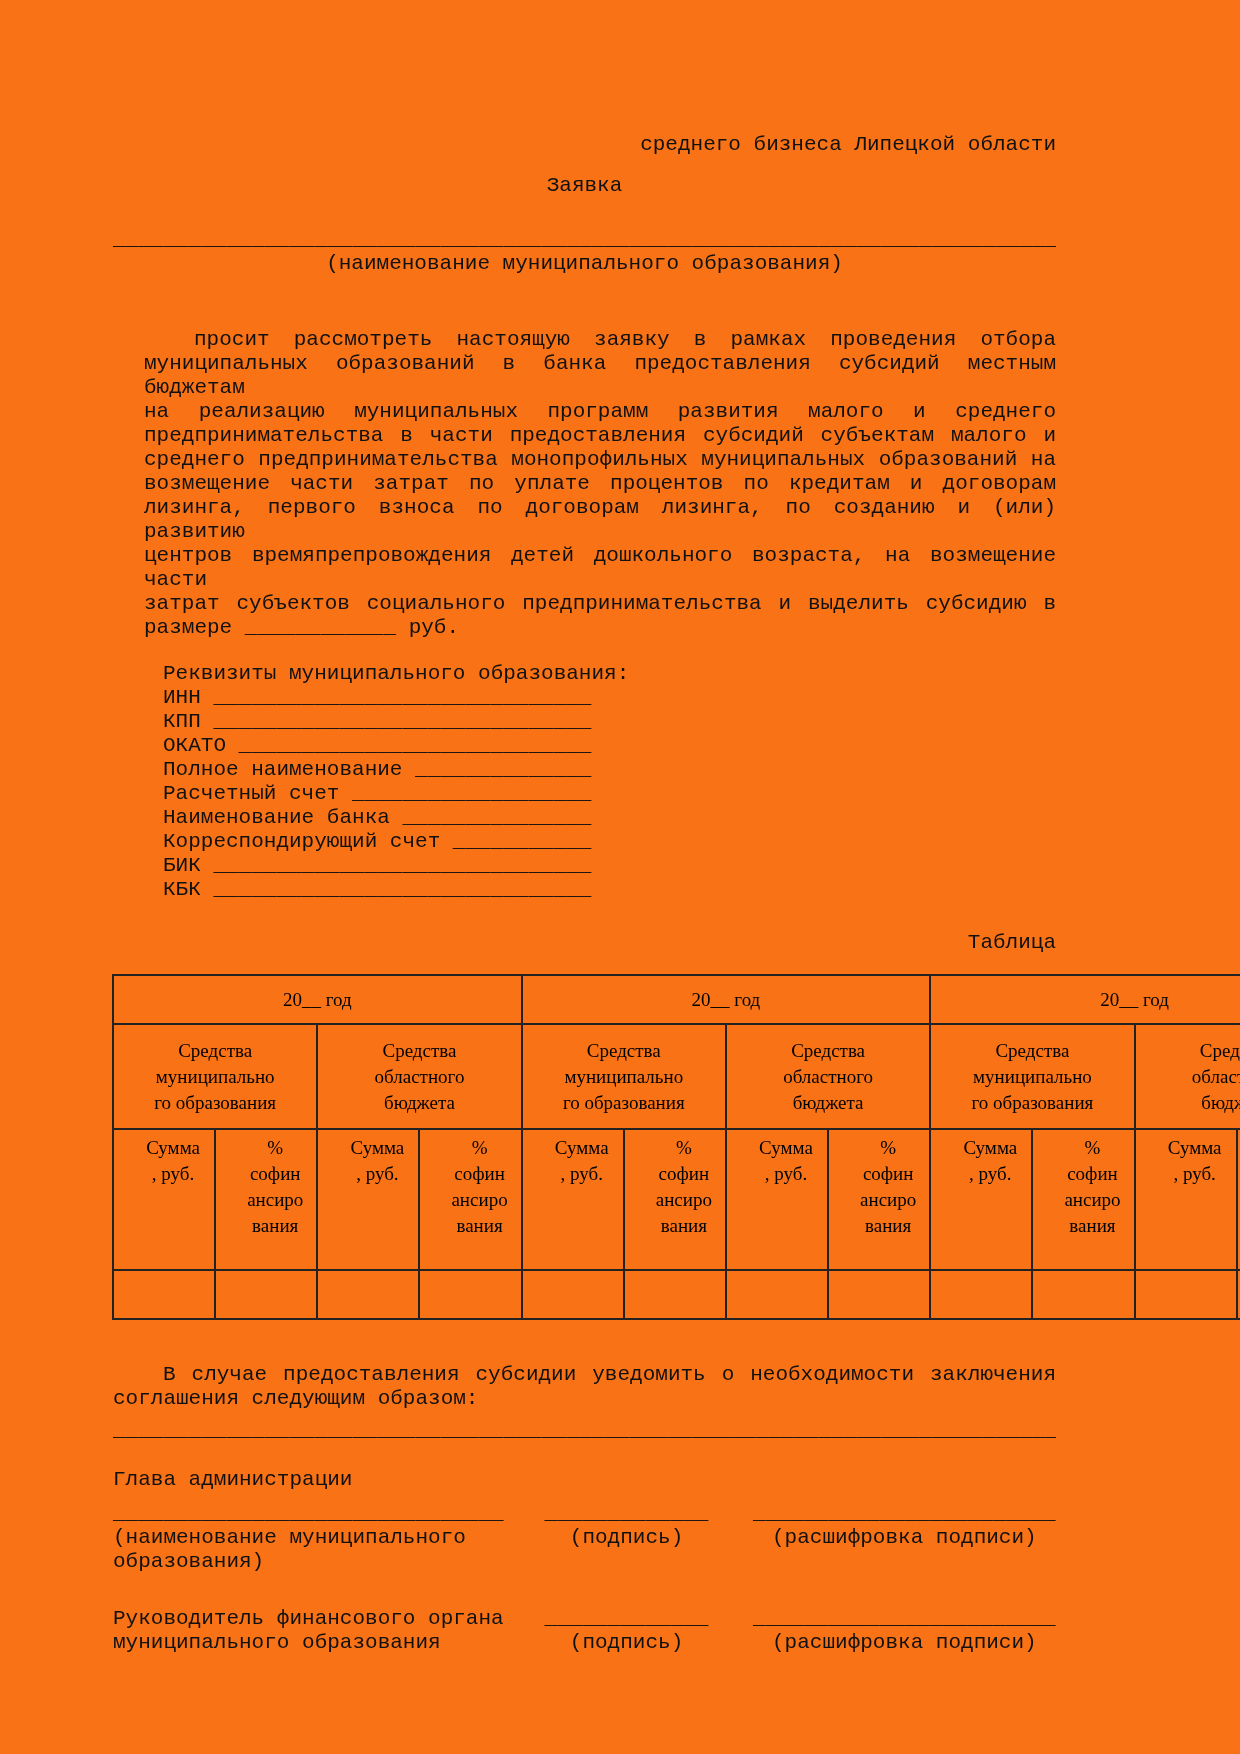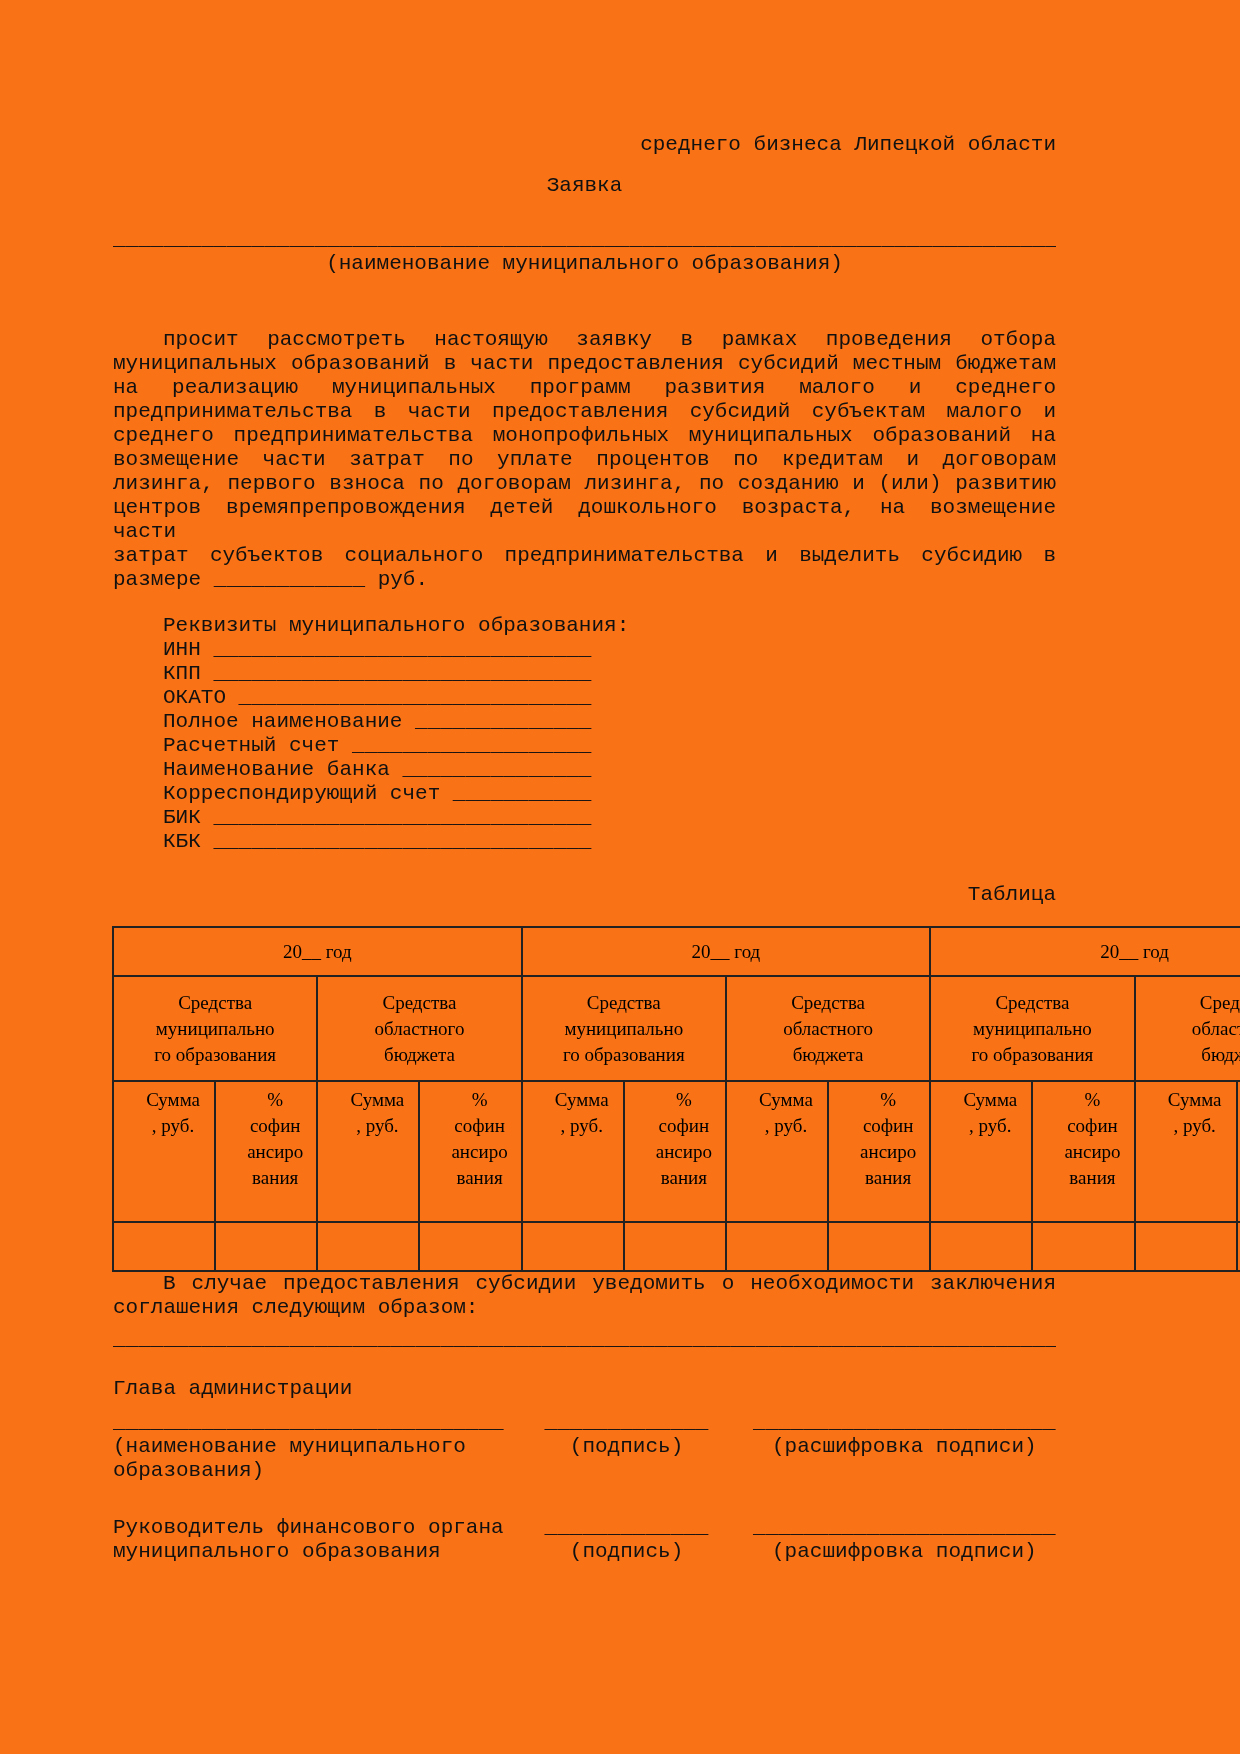--- a/index.html
+++ b/index.html
@@ -15,21 +15,21 @@
     padding:133px 184px 0 113px;
     overflow:hidden;
   }
   .right   { text-align:right; }
   .center  { text-align:center; }
   .jline   { text-align:justify; text-align-last:justify; }
   .indent  { padding-left:50px; }
 
   .doc-title   { margin-top:17px; }
   .name-line   { margin-top:30px; white-space:pre; overflow:hidden; }
-  .p1          { margin-top:52px; }
+  .p1          { margin-top:52px;margin-left:31px; }
   .req-title   { margin-top:22px; padding-left:50px; }
   .req-item    { padding-left:50px; white-space:pre; }
   .tbl-caption { margin-top:29px; text-align:right; }
 
   table.subsidy {
     border-collapse:collapse; table-layout:fixed;
     width:1228px; margin-top:19px; margin-left:-1px;
     font-family:"Liberation Serif", serif;
     font-size:19px; line-height:26px;
     color:#000;
@@ -39,21 +39,21 @@
     border:2px solid #222;
     text-align:center; vertical-align:middle;
     white-space:pre-line; padding:1px 2px;
     overflow:hidden;
   }
   tr.r1 td { height:45px; }
   tr.r2 td { height:101px; }
   tr.r3 td { height:133px; vertical-align:top; padding-top:5px;padding-left:20px; }
   tr.r4 td { height:45px; }
 
-  .p2         { }
+  .p2         { margin-top:43px; }
   .agr-line   { margin-top:8px; white-space:pre; overflow:hidden; }
   .head-title { margin-top:25px; }
 
   .sig-block { display:flex; margin-top:10px; align-items:flex-start; }
   .fin-block { display:flex; margin-top:33px; align-items:flex-end; }
   .col-a { width:400px; }
   .col-a-left { width:400px; text-align:left; }
   .col-b { width:170px; margin-left:39px; text-align:center; }
   .col-c { width:310px; margin-left:43px; text-align:center; }
   .uline { white-space:pre; }
@@ -65,21 +65,21 @@
 
   <div class="right">среднего бизнеса Липецкой области</div>
 
   <div class="doc-title center">Заявка</div>
 
   <div class="name-line">___________________________________________________________________________</div>
   <div class="center">(наименование муниципального образования)</div>
 
   <div class="p1">
     <div class="jline indent">просит рассмотреть настоящую заявку в рамках проведения отбора</div>
-    <div class="jline">муниципальных образований в части предоставления субсидий местным бюджетам</div>
+    <div class="jline">муниципальных образований в банка предоставления субсидий местным бюджетам</div>
     <div class="jline">на реализацию муниципальных программ развития малого и среднего</div>
     <div class="jline">предпринимательства в части предоставления субсидий субъектам малого и</div>
     <div class="jline">среднего предпринимательства монопрофильных муниципальных образований на</div>
     <div class="jline">возмещение части затрат по уплате процентов по кредитам и договорам</div>
     <div class="jline">лизинга, первого взноса по договорам лизинга, по созданию и (или) развитию</div>
     <div class="jline">центров времяпрепровождения детей дошкольного возраста, на возмещение части</div>
     <div class="jline">затрат субъектов социального предпринимательства и выделить субсидию в</div>
     <div>размере ____________ руб.</div>
   </div>
 

